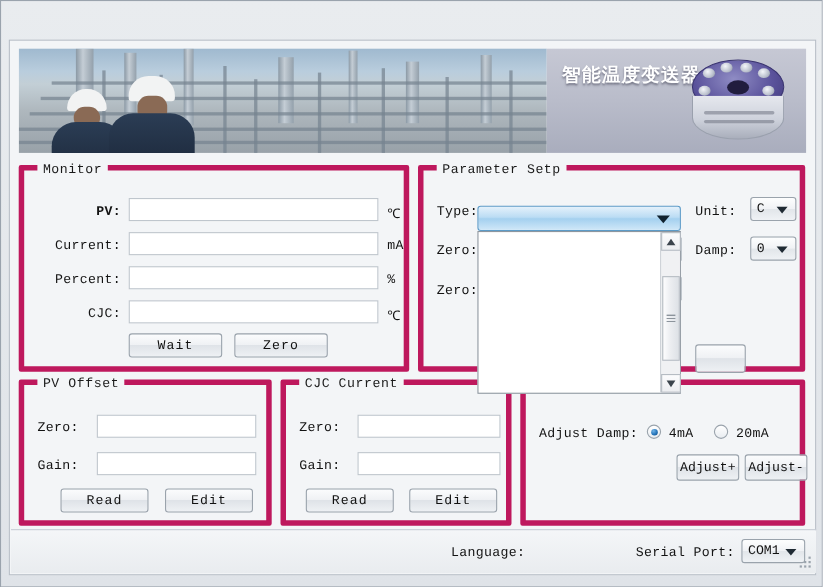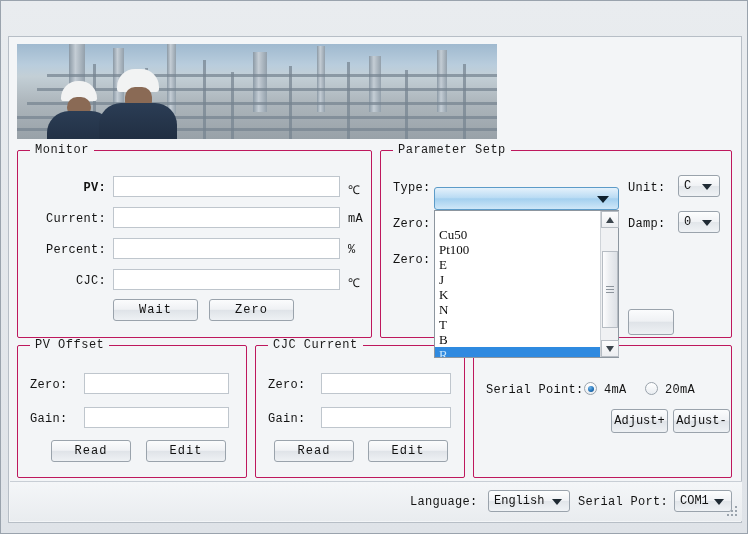--- a/index.html
+++ b/index.html
@@ -221,21 +221,21 @@
     left: 10px;
     width: 64px;
     height: 3px;
     background: rgba(90,95,110,.45);
     border-radius: 2px;
   }
 
   
   .group {
     position: absolute;
-    border: 1px solid #be185d;
+    border: 5px solid #be185d;
     border-radius: 2px;
     background: transparent;
     box-sizing: border-box;
   }
   .group > .legend {
     position: absolute;
     top: -8px; left: 12px;
     padding: 0 5px;
     background: #f3f5f7;
     font-size: 12px;
@@ -467,20 +467,39 @@
           <div class="helmet" style="left:20px; top:0;"></div>
           <div class="face" style="left:26px; top:16px;"></div>
           <div class="body" style="left:6px;  top:30px;"></div>
         </div>
         <div class="worker" style="left:78px; bottom:0; width:92px; height:70px;">
           <div class="helmet" style="left:22px; top:0; width:42px; height:23px;"></div>
           <div class="face" style="left:30px; top:18px; width:27px; height:26px;"></div>
           <div class="body" style="left:4px;  top:34px; width:78px; height:42px;"></div>
         </div>
       </div>
+      <div class="banner-right">
+        <div class="banner-cn">智能温度变送器</div>
+        <div class="device">
+          <div class="cap"></div>
+          <div class="hole"></div>
+          <div class="screw" style="left:14px; top:8px;"></div>
+          <div class="screw" style="left:30px; top:3px;"></div>
+          <div class="screw" style="left:48px; top:3px;"></div>
+          <div class="screw" style="left:64px; top:8px;"></div>
+          <div class="screw" style="left:10px; top:24px;"></div>
+          <div class="screw" style="left:68px; top:24px;"></div>
+          <div class="screw" style="left:22px; top:36px;"></div>
+          <div class="screw" style="left:56px; top:36px;"></div>
+          <div class="base">
+            <div class="lbl" style="top:14px;"></div>
+            <div class="lbl" style="top:22px;"></div>
+          </div>
+        </div>
+      </div>
     </div>
 
     <div class="group" style="left:8px; top:113px; width:355px; height:188px;">
       <div class="legend">Monitor</div>
 
       <div class="lbl r" style="left:10px; top:30px; width:78px;font-weight:bold;">PV:</div>
       <input class="tbox" style="left: 95px; top: 25px; width: 227px; height: 21px;" readonly="" value="">
       <div class="lbl" style="left:330px; top:30px;">℃</div>
 
       <div class="lbl r" style="left:10px; top:61px; width:78px;">Current:</div>
@@ -546,67 +565,52 @@
       <div class="lbl" style="left:12px; top:66px;">Gain:</div>
       <input class="tbox" style="left: 65px; top: 61px; width: 130px; height: 21px;" readonly="" value="">
 
       <div class="btn" style="left:18px; top:94px; width:80px; height:22px;">Read</div>
       <div class="btn" style="left:112px; top:94px; width:80px; height:22px;">Edit</div>
     </div>
 
     <div class="group" style="left:464px; top:308px; width:259px; height:133px;">
       <div class="legend">4-20mA Setup</div>
 
-      <div class="lbl" style="left:12px; top:37px;">Serial Point:</div>
+      <div class="lbl" style="left:12px; top:37px;">Adjust Damp:</div>
 
       <div class="radio on" style="left:110px; top:36px;"></div>
       <div class="lbl" style="left:130px; top:37px;">4mA</div>
 
       <div class="radio" style="left:171px; top:36px;"></div>
       <div class="lbl" style="left:191px; top:37px;">20mA</div>
 
       <div class="btn" style="left:137px; top:63px; width:57px; height:24px; line-height:22px; letter-spacing:0;">Adjust+</div>
       <div class="btn" style="left:199px; top:63px; width:57px; height:24px; line-height:22px; letter-spacing:0;">Adjust-</div>
     </div>
 
     <div class="combo-open" style="left:425px; top:150px; width:185px; height:23px; z-index:50;">
       <span style="position:absolute; left:6px; top:3px; font-size:12px;"></span>
       <span class="arrow"></span>
     </div>
 
     <div class="droplist" style="left:425px; top:173px; width:185px; height:148px;">
-      <div class="dl-inner">
-        <div class="dl-item">Cu50</div>
-        <div class="dl-item">Pt100</div>
-        <div class="dl-item">E</div>
-        <div class="dl-item">J</div>
-        <div class="dl-item">K</div>
-        <div class="dl-item">N</div>
-        <div class="dl-item">T</div>
-        <div class="dl-item">B</div>
-        <div class="dl-item sel">R</div>
-      </div>
       <div class="dl-scroll">
         <div class="dl-arrowbtn up">
             <i></i>
           </div>
         <div class="dl-thumb"></div>
         <div class="dl-arrowbtn down">
             <i></i>
           </div>
       </div>
     </div>
 
     <div class="statusbar">
 
       <div class="lbl" style="left:400px; top:13px;">Language:</div>
-      <div class="combo" style="left:478px; top:8px; width:82px; height:22px;">
-        <span>English</span>
-        <span class="arrow"></span>
-      </div>
 
       <div class="lbl" style="left:568px; top:13px;">Serial Port:</div>
       <div class="combo" style="left:664px; top:8px; width:58px; height:22px;">
         <span>COM1</span>
         <span class="arrow"></span>
       </div>
 
       <div class="resize-grip">
         <span style="left:8px; top:8px;"></span>
         <span style="left:4px; top:8px;"></span>

